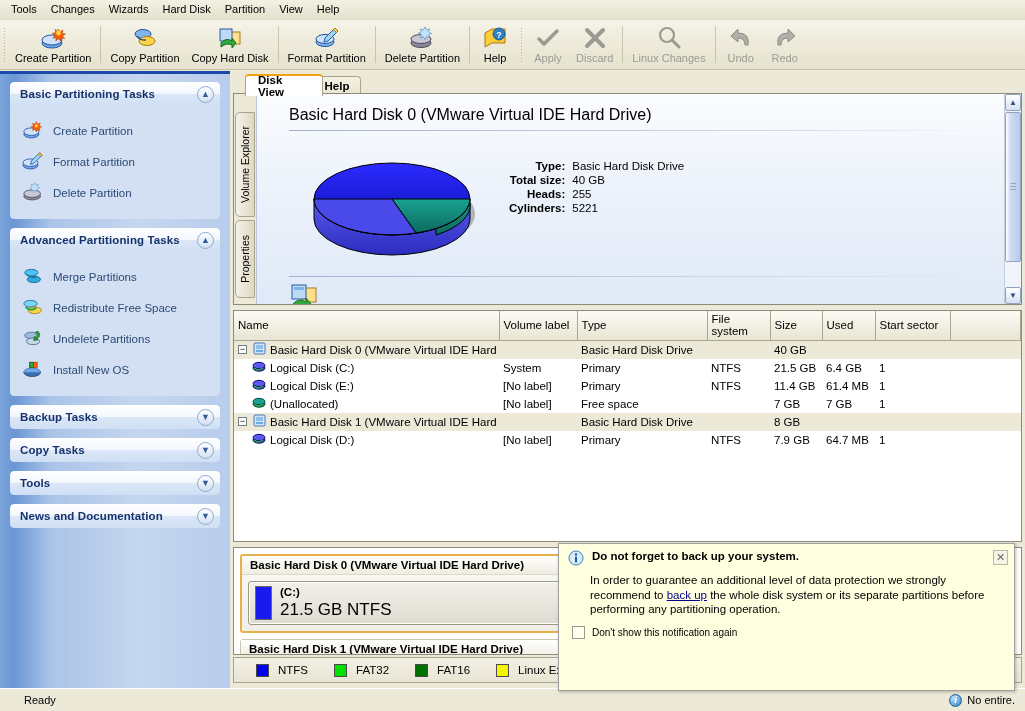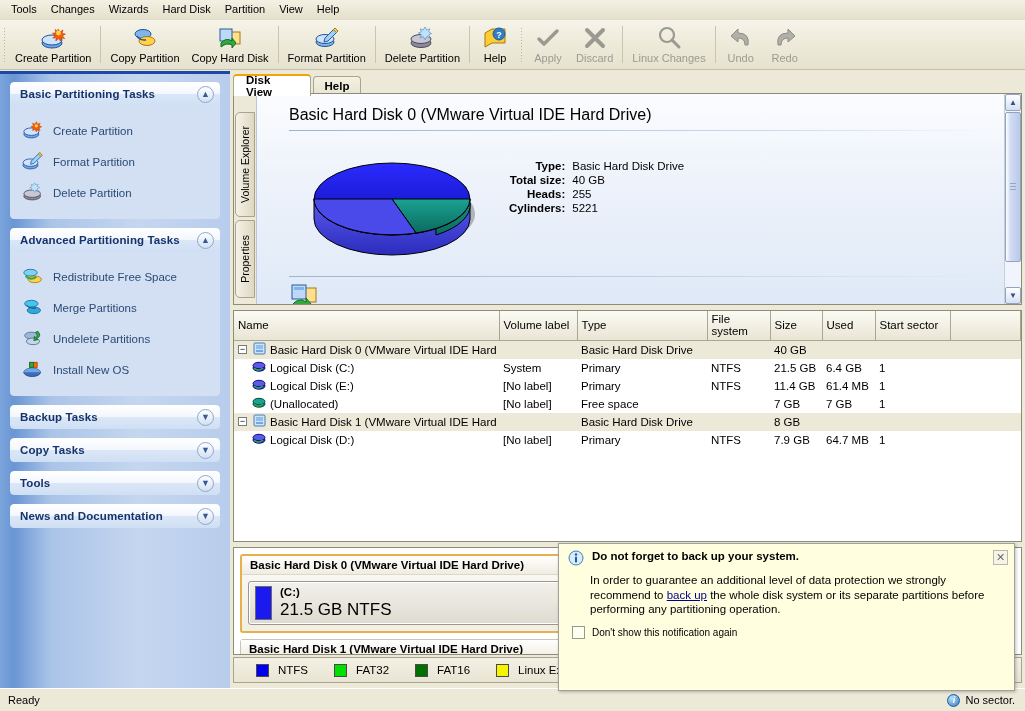--- a/index.html
+++ b/index.html
@@ -255,21 +255,21 @@
   .nfoot { display: flex; align-items: center; gap: 7px; padding: 9px 0 0 13px; }
   .cbox { width: 13px; height: 13px; border: 1px solid #9a9a8c; background: #fffff0; }
   .nfoot .cl { font-size: 10px; color: #000; }
 
   
   .statusbar {
     position: absolute; left: 0; right: 0; bottom: 0; height: 23px;
     background: #ece9d8; border-top: 1px solid #fff;
     display: flex; align-items: center;
   }
-  .statusbar .sleft { padding-left: 8px; font-size: 11px; color: #000; flex: 1; }
+  .statusbar .sleft { padding-left: 24px; font-size: 11px; color: #000; flex: 1; }
   .statusbar .sright { display:flex; align-items:center; gap:5px; padding-right: 10px; font-size: 11px; color: #000; }
   .infodot {
     width: 13px; height: 13px; border-radius: 50%;
     background: radial-gradient(circle at 35% 30%, #bfe0fb, #2f7ec4);
     border: 1px solid #1d5d9a;
     color: #fff; font-size: 9px; font-weight: bold; font-style: italic;
     display: flex; align-items: center; justify-content: center; line-height: 1;
   }
 </style>
 </head>
@@ -465,36 +465,36 @@
 
         <div class="panel">
           <div class="panel-hd">
             <div class="t">Advanced Partitioning Tasks</div>
             <div class="chev">▲</div>
           </div>
           <div class="panel-bd">
             <div class="task">
               <span>
                 <svg width="22" height="20" viewBox="0 0 26 24">
+                  <ellipse cx="11" cy="8" rx="8" ry="4" fill="#45c5ef" stroke="#1b6a95"></ellipse>
+                  <ellipse cx="14" cy="16" rx="8" ry="4" fill="#2fa8dd" stroke="#1b6a95"></ellipse>
+                  <path d="M5 10 q5 5 12 3" fill="none" stroke="#1b6a95" stroke-width="1.4"></path>
+                </svg>
+              </span>
+              <span class="tlbl">Merge Partitions</span>
+            </div>
+            <div class="task">
+              <span>
+                <svg width="22" height="20" viewBox="0 0 26 24">
                   <ellipse cx="10" cy="8" rx="8" ry="4" fill="#7fd4f5" stroke="#1b6a95"></ellipse>
                   <ellipse cx="15" cy="16" rx="8" ry="4" fill="#ffd24a" stroke="#a3781a"></ellipse>
                   <path d="M4 12 q6 6 13 1" fill="none" stroke="#2fa84a" stroke-width="2.4"></path>
                 </svg>
               </span>
               <span class="tlbl">Redistribute Free Space</span>
-            </div>
-            <div class="task">
-              <span>
-                <svg width="22" height="20" viewBox="0 0 26 24">
-                  <ellipse cx="11" cy="8" rx="8" ry="4" fill="#45c5ef" stroke="#1b6a95"></ellipse>
-                  <ellipse cx="14" cy="16" rx="8" ry="4" fill="#2fa8dd" stroke="#1b6a95"></ellipse>
-                  <path d="M5 10 q5 5 12 3" fill="none" stroke="#1b6a95" stroke-width="1.4"></path>
-                </svg>
-              </span>
-              <span class="tlbl">Merge Partitions</span>
             </div>
             <div class="task">
               <span>
                 <svg width="22" height="20" viewBox="0 0 26 24">
                   <ellipse cx="11" cy="9" rx="8" ry="4" fill="#9bb9d6" stroke="#4a6d90"></ellipse>
                   <ellipse cx="13" cy="16" rx="8" ry="4" fill="#c7d6e4" stroke="#4a6d90"></ellipse>
                   <path d="M19 4 q5 6 -2 9 l2 1 -5 1 1-5 1 2 q4-3 0-7z" fill="#2fa84a" stroke="#1a6b26"></path>
                 </svg>
               </span>
               <span class="tlbl">Undelete Partitions</span>
@@ -537,21 +537,21 @@
             <div class="chev">▼</div>
           </div>
         </div>
 
       </div>
     </div>
 
     <div class="content">
 
       <div class="tabstrip">
-        <div class="tab active" style="left:0; width:78px;">Disk View</div>
+        <div class="tab active" style="left:12px; width:78px;">Disk View</div>
         <div class="tab inactive" style="left:80px; width:48px;">Help</div>
       </div>
 
       <div class="panel-outer">
 
         <div class="vtabs">
           <div class="vtab" style="top:18px; height:105px;">
             <span>Volume Explorer</span>
           </div>
           <div class="vtab" style="top:126px; height:78px;">
@@ -871,17 +871,17 @@
     <div class="nfoot">
       <span class="cbox"></span>
       <span class="cl">Don't show this notification again</span>
     </div>
   </div>
 
   <div class="statusbar">
     <div class="sleft">Ready</div>
     <div class="sright">
       <span class="infodot">i</span>
-      <span>No sector.</span>
+      <span>No entire.</span>
     </div>
   </div>
 
 </div>
 
 </body></html>

